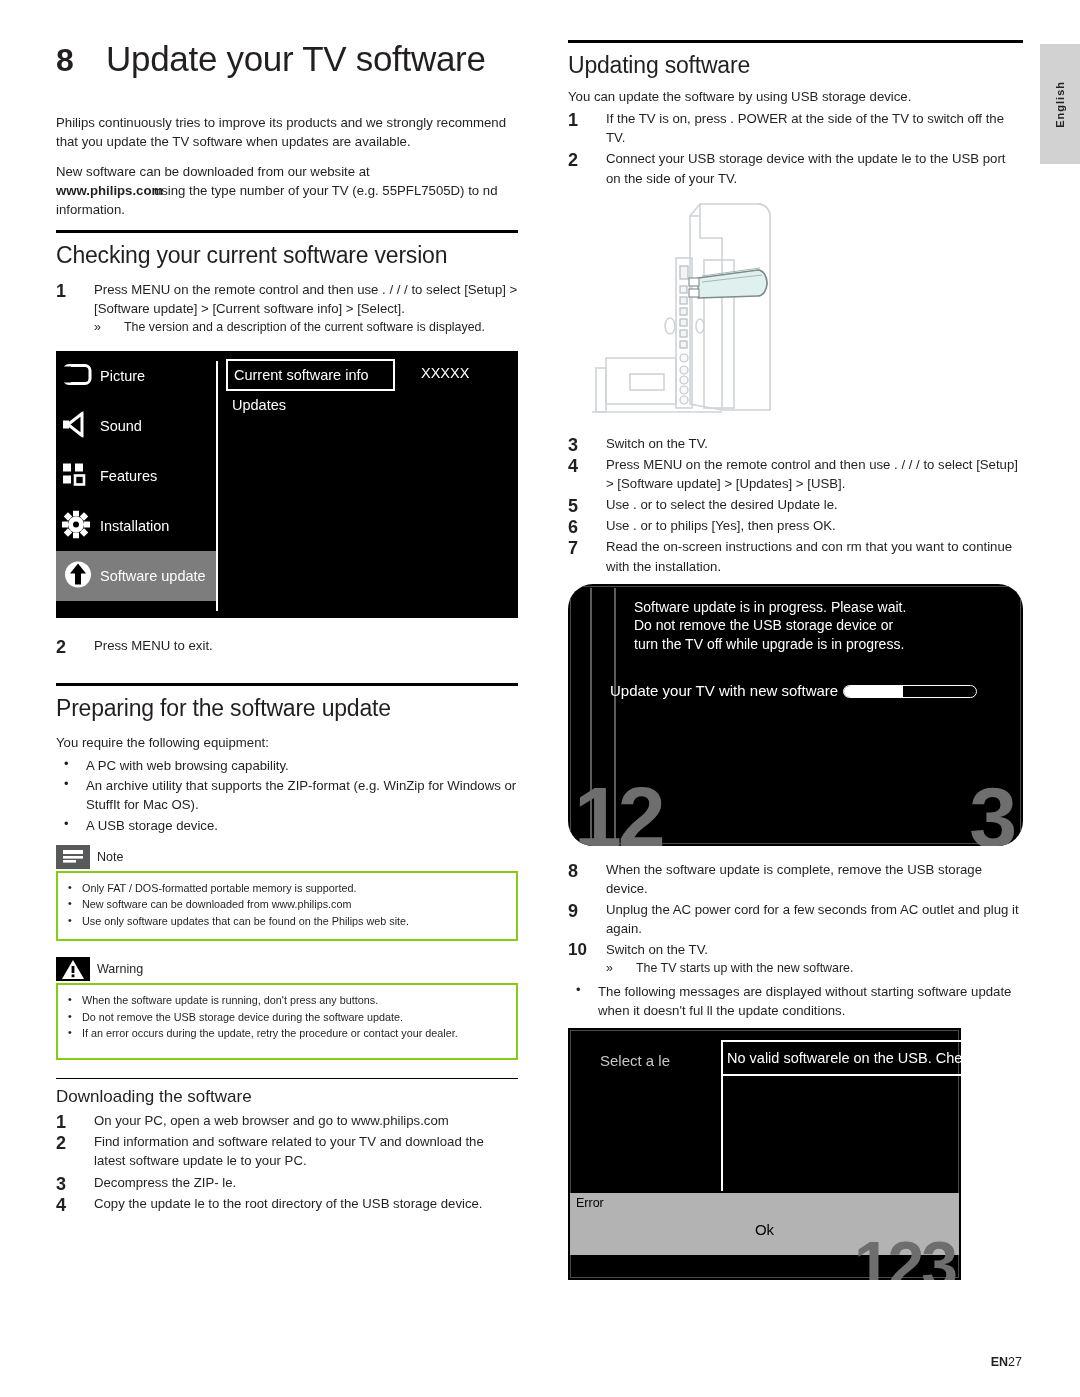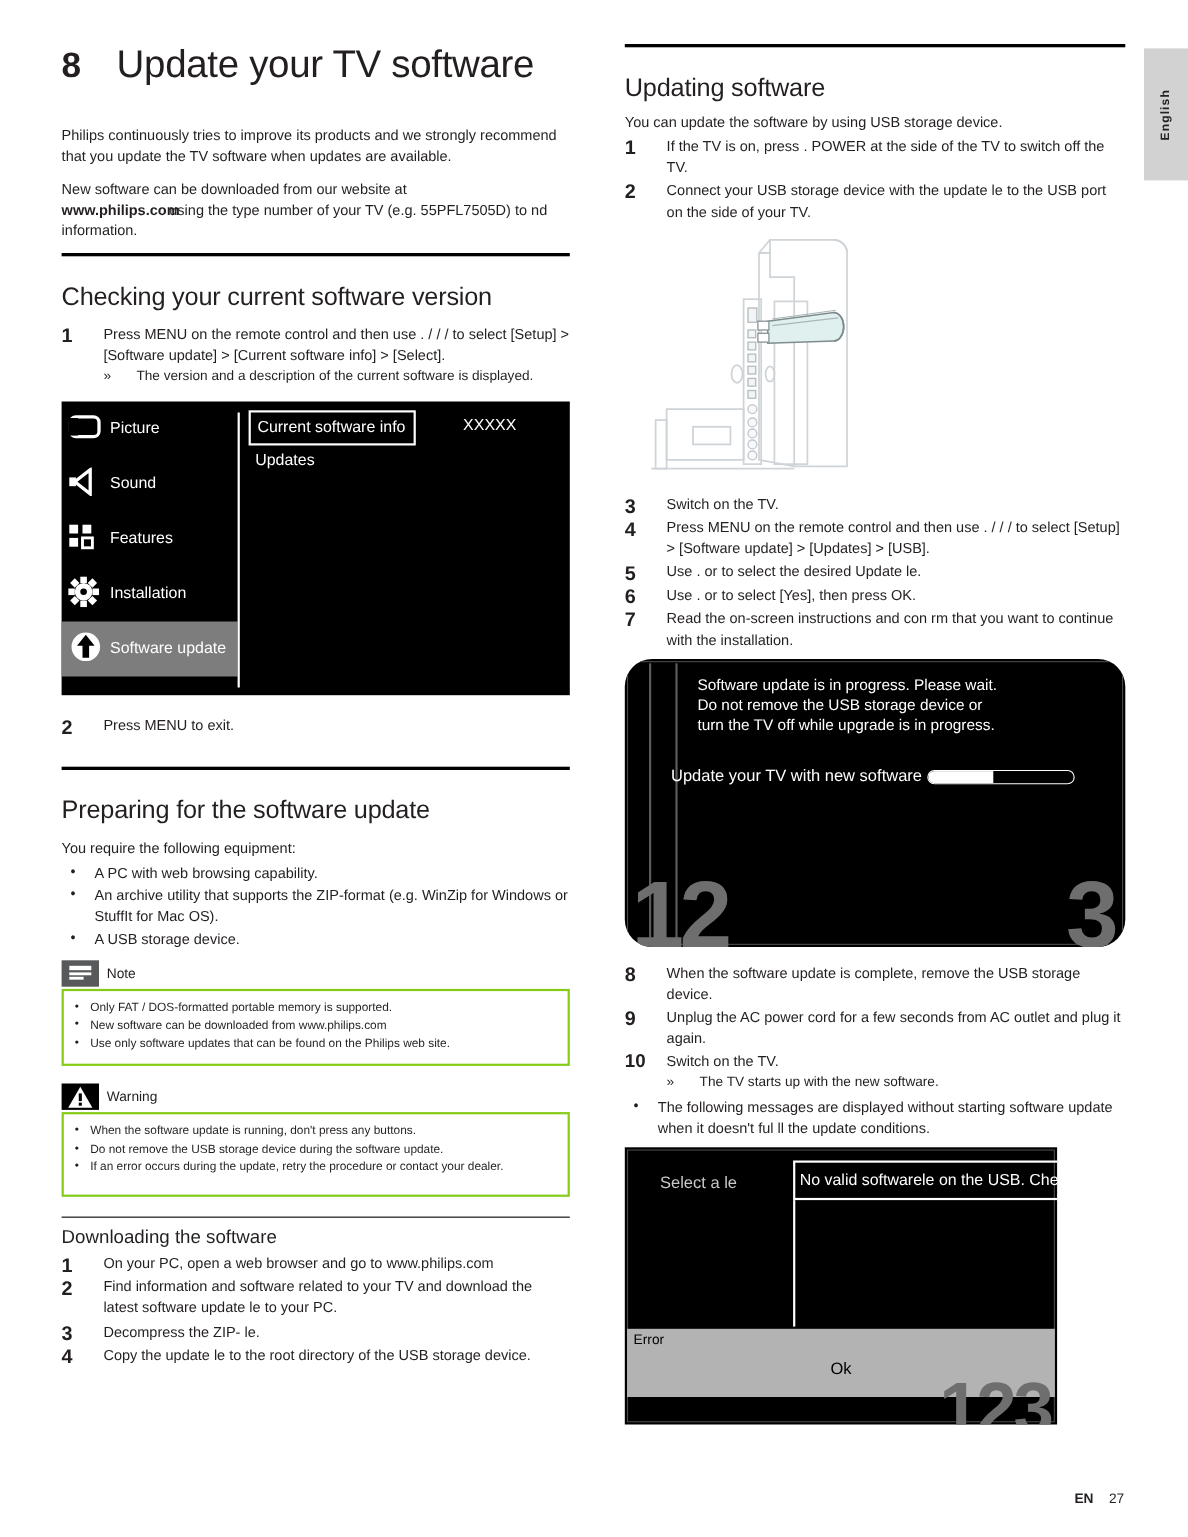--- a/index.html
+++ b/index.html
@@ -31,21 +31,21 @@
   .col-right { position: absolute; left: 568px; top: 40px; width: 455px; }
 
   
   h1.chapter {
     font-size: 35px; font-weight: normal; letter-spacing: -0.3px;
     line-height: 1.1; margin-bottom: 34px; white-space: nowrap;
   }
   h1.chapter .num { display:inline-block; width: 50px; font-weight: bold; font-size: 32px; }
   h2.section {
     font-size: 23px; font-weight: normal; letter-spacing: -0.2px;
-    padding-top: 23px; margin-bottom: 11px;
+    padding-top: 9px; margin-bottom: 11px;
     border-top: 3px solid #000;
   }
   h3.subsection {
     font-size: 17px; font-weight: normal;
     padding-top: 8px; margin-bottom: 4px;
     border-top: 1.5px solid #000;
   }
   p.body {
     font-size: 13.2px; line-height: 1.45; margin-bottom: 11px;
   }
@@ -90,21 +90,21 @@
     position: relative; height: 50px; display: flex; align-items: center;
     padding-left: 44px; color: #ffffff; font-size: 14.5px;
     font-family: "Liberation Sans", sans-serif;
   }
   .osd-item.active { background: #7d7d7d; width: 160px; }
   .osd-icon { position: absolute; left: 6px; top: 50%; transform: translateY(-50%); }
 
   .osd-divider { position: absolute; left: 160px; top: 10px; width: 2px; height: 250px; background: #fff; }
   .osd-right { position: absolute; left: 160px; top: 0; right: 0; height: 100%; }
   .osd-sel {
-    position: absolute; left: 10px; top: 8px; width: 152px; height: 32px;
+    position: absolute; left: 10px; top: 8px; width: 169px; height: 32px;
     border: 2px solid #fff; display: flex; align-items: center; padding-left: 6px;
     color: #fff; font-size: 14.5px;
   }
   .osd-val { position: absolute; left: 205px; top: 14px; color: #fff; font-size: 14.5px; text-align: center; }
   .osd-row2 { position: absolute; left: 16px; top: 46px; color: #fff; font-size: 14.5px; }
 
   
   .cal-head { display: flex; align-items: center; height: 24px; margin-top: 10px; }
   .cal-badge { width: 34px; height: 24px; display: flex; align-items: center; justify-content: center; }
   .cal-badge.note { background: #58595b; }
@@ -166,21 +166,21 @@
   .err-gray .g-ok { position: absolute; left: 0; right: 0; top: 28px; text-align: center; font-size: 15px; }
   .err-bignum { position: absolute; right: 6px; bottom: -18px; font-size: 66px; color: #6e6e6e; font-weight: bold; letter-spacing: -3px; line-height: 1; }
   .err-frame { position: absolute; left: 2px; top: 2px; right: 2px; bottom: 2px; border: 1px solid #4a4a4a; }
 
   
   .footer {
     position: absolute; right: 58px; bottom: 28px;
     font-size: 12.5px; color: #231f20;
   }
   .footer .en { font-weight: bold; }
-  .footer .pg { margin-left: 14px; }
+  .footer .pg { }
 </style>
 </head>
 <body>
 
 <div class="page">
 
   <div class="lang-tab">
     <span>English</span>
   </div>
 
@@ -431,21 +431,21 @@
       <li>
         <span class="idx">4</span>
         <span>Press MENU on the remote control and then use .  /  /  /   to select [Setup] &gt; [Software update] &gt; [Updates] &gt; [USB].</span>
       </li>
       <li>
         <span class="idx">5</span>
         <span>Use .  or   to select the desired Update  le.</span>
       </li>
       <li>
         <span class="idx">6</span>
-        <span>Use .  or   to select [Yes], then press OK.</span>
+        <span>Use .  or   to philips [Yes], then press OK.</span>
       </li>
       <li>
         <span class="idx">7</span>
         <span>Read the on-screen instructions and con rm that you want to continue with the installation.</span>
       </li>
     </ol>
 
     
     <div class="osd-prog">
       <div class="frame"></div>

